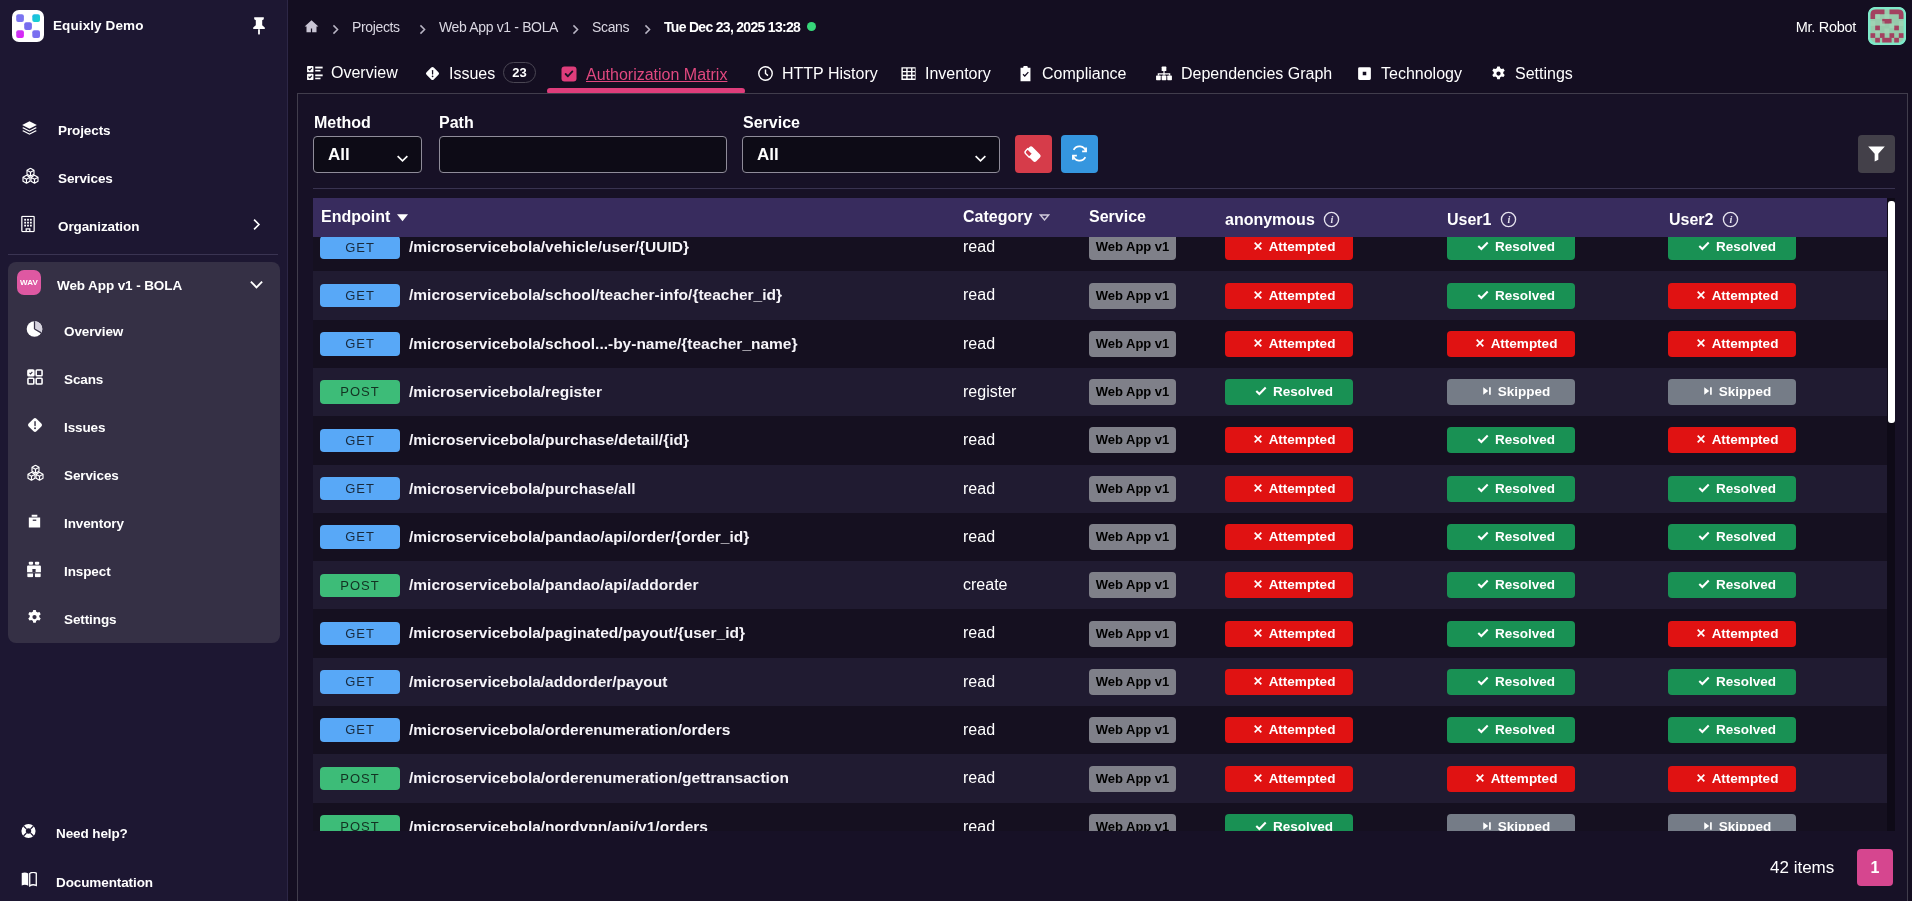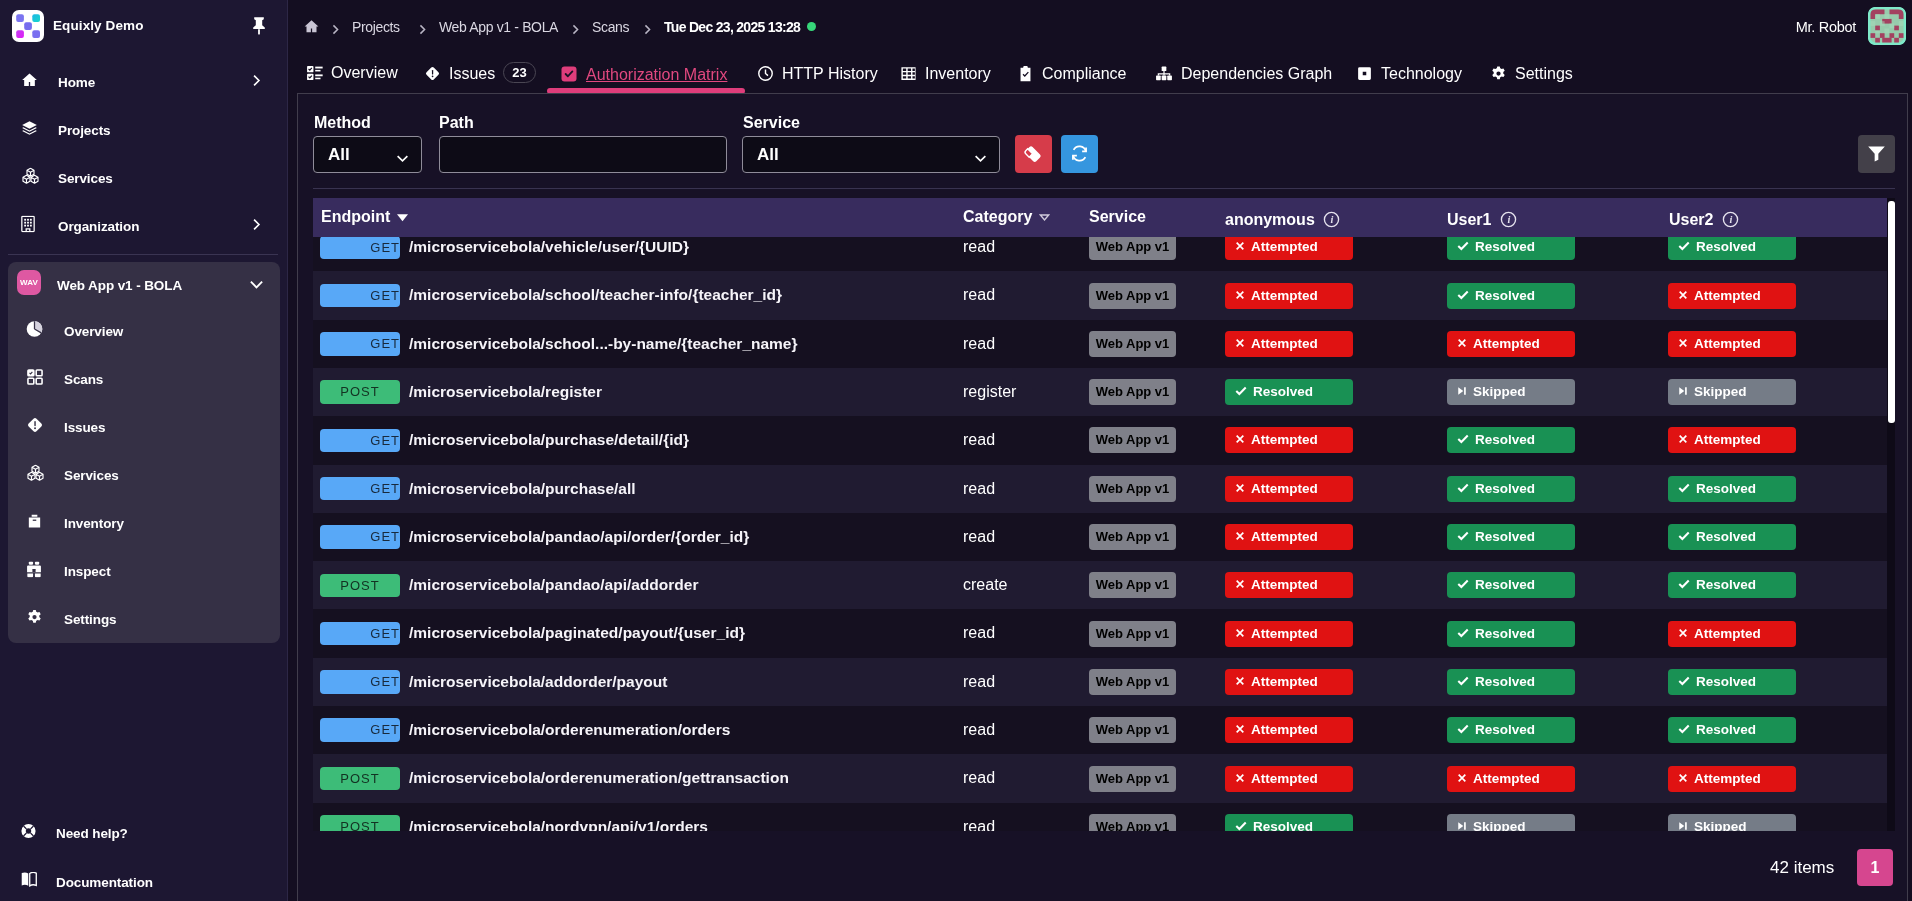--- a/index.html
+++ b/index.html
@@ -53,26 +53,26 @@
 
 
 #thead { position:absolute; left:313px; top:198px; width:1574px; height:45px; background:#382c5e; color:#fff; }
 #thead .hcell { position:absolute; top:10px; font-size:16px; font-weight:700; }
 #tbody { position:absolute; left:313px; top:237px; width:1574px; height:594px; overflow:hidden; }
 #rows { position:relative; margin-top:-13.9px; }
 .row { position:relative; width:1574px; height:48.3px; }
 .row.odd { background:#151020; }
 .row.even { background:#201b31; }
 .mbadge { position:absolute; left:7px; top:12.4px; width:80px; height:23.5px; border-radius:4px; font-size:13px; font-weight:500; text-align:center; line-height:23.5px; letter-spacing:1px; }
-.mbadge.get { background:#58a8f7; color:#182a3d;text-align:right; }
+.mbadge.get { background:#58a8f7; color:#182a3d; }
 .mbadge.post { background:#3dbc78; color:#133222; }
 .path { position:absolute; left:96px; top:15px; font-size:15.5px; font-weight:700; color:#f6f4f9; }
 .cat { position:absolute; left:650px; top:15px; font-size:16px; color:#fff; }
 .svc { position:absolute; left:776px; top:11.2px; width:87px; height:26px; background:#7f8089; border-radius:4px; color:#000000; font-size:13px; font-weight:700; text-align:center; line-height:26px; }
-.chip { position:absolute; top:11.2px; width:128px; height:26px; border-radius:4px; color:#fff; font-size:13.5px; font-weight:700; line-height:26px; }
+.chip { position:absolute; top:11.2px; width:128px; height:26px; border-radius:4px; color:#fff; font-size:13.5px; font-weight:700; line-height:26px;text-align:center; }
 .chip .cic { margin-left:10px; margin-right:6px; }
 .chip.a1 { left:912px; } .chip.a2 { left:1134px; } .chip.a3 { left:1355px; }
 .chip.red { background:#e01212; }
 .chip.green { background:#199154; }
 .chip.gray { background:#757c87; }
 .scrolltrack { position:absolute; left:1887px; top:198px; width:8px; height:633px; background:#0e0a17; }
 .scrollthumb { position:absolute; left:1888px; top:201px; width:7px; height:222px; background:#fff; border-radius:3px; }
 .items-count { position:absolute; left:1770px; top:858px; font-size:17px; color:#fff; }
 .pagebtn { position:absolute; left:1857px; top:849px; width:36px; height:37px; background:#d6468f; border-radius:4px; color:#fff; font-size:16px; font-weight:700; text-align:center; line-height:37px; }
 </style>
@@ -98,29 +98,20 @@
         <rect x="4.2" y="20.3" width="7.7" height="7.7" rx="2" fill="url(#lgm)"></rect>
         <rect x="20.3" y="20.3" width="7.7" height="7.7" rx="2" fill="#7a70f0"></rect>
       </svg>
     </div>
     <div class="brand">Equixly Demo</div>
     <div class="pin">
       <svg width="12" height="18" viewBox="0 0 12 18" fill="#fff">
         <path d="M1.2 0.3h9.6v2l-1.6 1v5l2.6 2.2v1.6H0.2v-1.6l2.6-2.2v-5l-1.6-1z"></path>
         <rect x="5.1" y="12" width="1.8" height="5.6" rx="0.9"></rect>
       </svg>
-    </div>
-    <div class="nav-item" style="top:58px;">
-      <span class="ic"><svg width="17" height="16" viewBox="0 0 24 24" fill="#fff">
-            <path d="M12 2.1 1 12h3v9h7v-6h2v6h7v-9h3z"></path>
-          </svg></span>
-      <span class="lb">Home</span>
-      <span class="chev"><svg width="13" height="13" viewBox="0 0 16 16" fill="none" stroke="#fff" stroke-width="2">
-            <path d="M5 2l6 6-6 6"></path>
-          </svg></span>
     </div>
     <div class="nav-item" style="top:106px;">
       <span class="ic"><svg width="17" height="16" viewBox="0 0 24 24" fill="#fff">
             <path d="M12 2 1 7.5l11 5.5 11-5.5z"></path>
             <path d="M2.8 11 1 12l11 5.5L23 12l-1.8-1-9.2 4.6z"></path>
             <path d="M2.8 15.5 1 16.5 12 22l11-5.5-1.8-1-9.2 4.6z"></path>
           </svg></span>
       <span class="lb">Projects</span>
     </div>
     <div class="nav-item" style="top:154px;">

